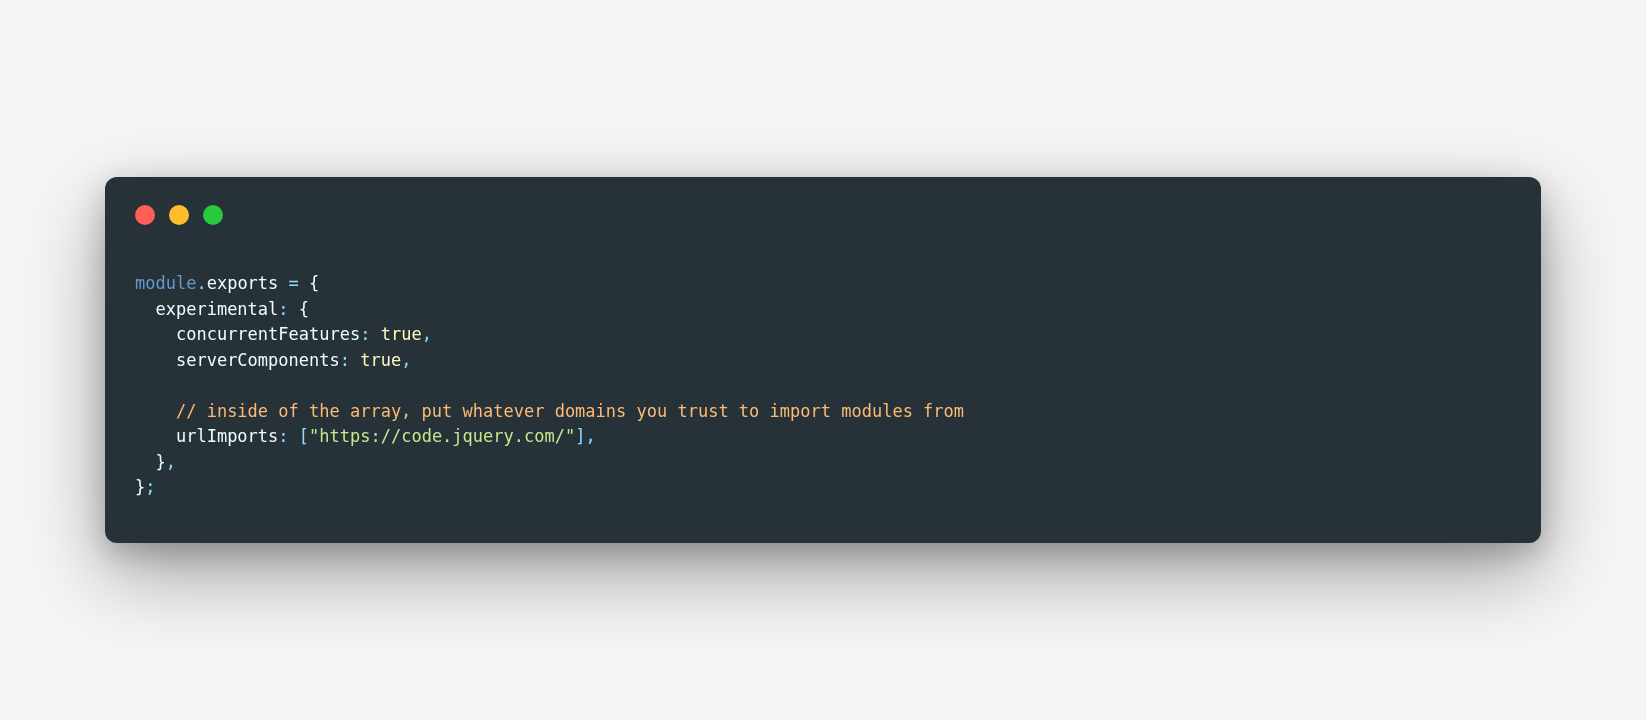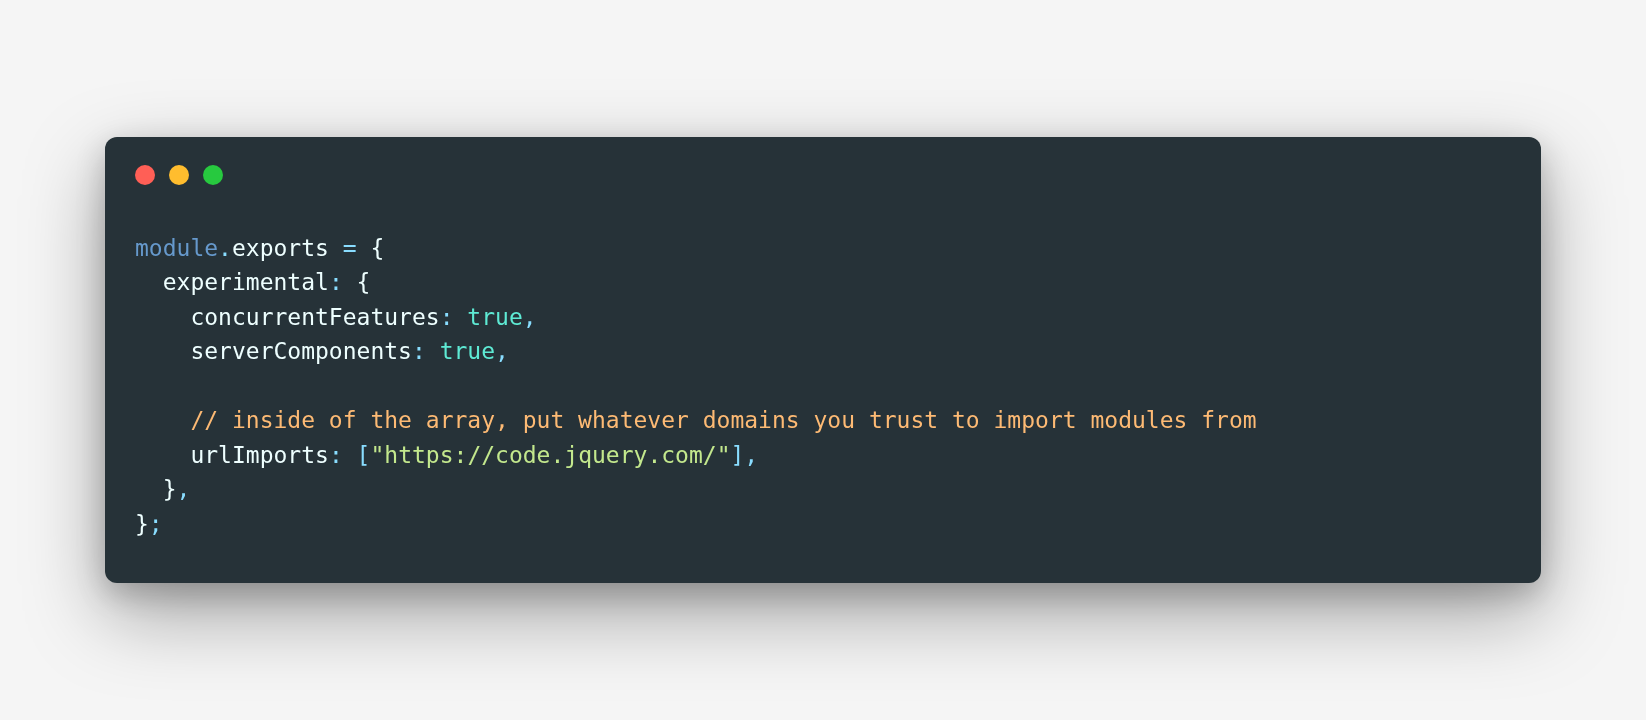--- a/index.html
+++ b/index.html
@@ -31,32 +31,32 @@
     }
     .traffic-light {
       width: 20px;
       height: 20px;
       border-radius: 50%;
     }
     .tl-red { background: #ff5f56; }
     .tl-yellow { background: #ffbd2e; }
     .tl-green { background: #27c93f; }
     .code-block {
-      font-size: 23px;
+      font-size: 17px;
       line-height: 1.5;
       white-space: pre;
       color: #eeffff;
       overflow-x: auto;
     }
     .tok-keyword { color: #6699cc; }
     .tok-property { color: #eeffff; }
     .tok-operator { color: #89ddff; }
     .tok-punct { color: #89ddff; }
     .tok-brace { color: #eeffff; }
-    .tok-bool { color: #5eead4; }
+    .tok-bool { color: #fef9c3; }
     .tok-comment { color: #fdba74; font-style: normal; }
     .tok-string { color: #c3e88d; }
     .tok-default { color: #eeffff; }
   </style>
 </head>
 <body>
 
 <div class="code-window">
   <div class="traffic-lights">
     <div class="traffic-light tl-red"></div>

